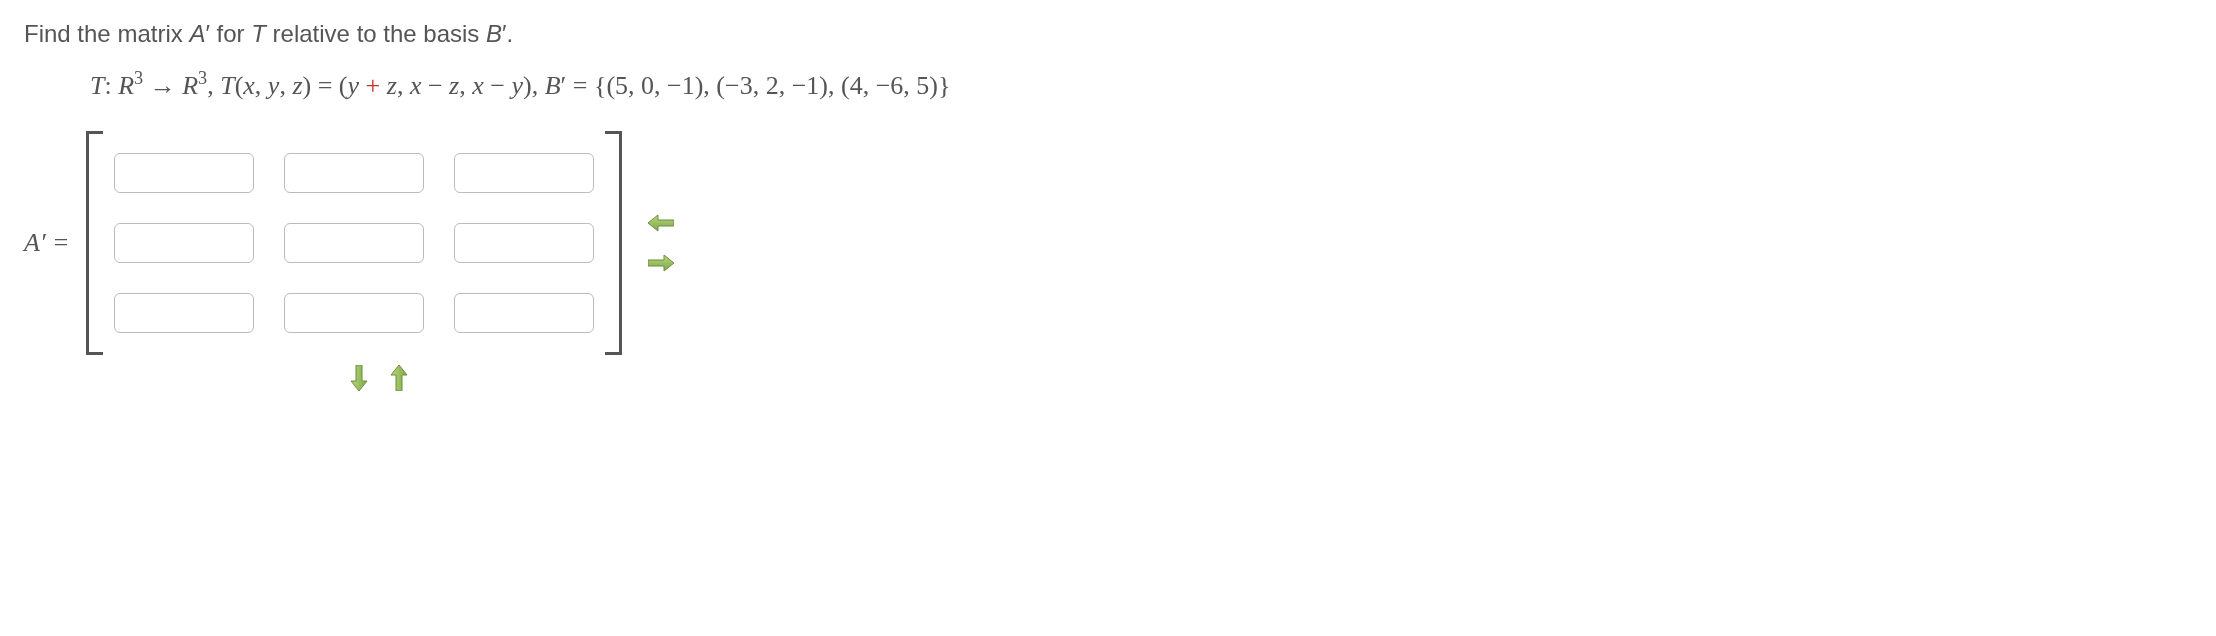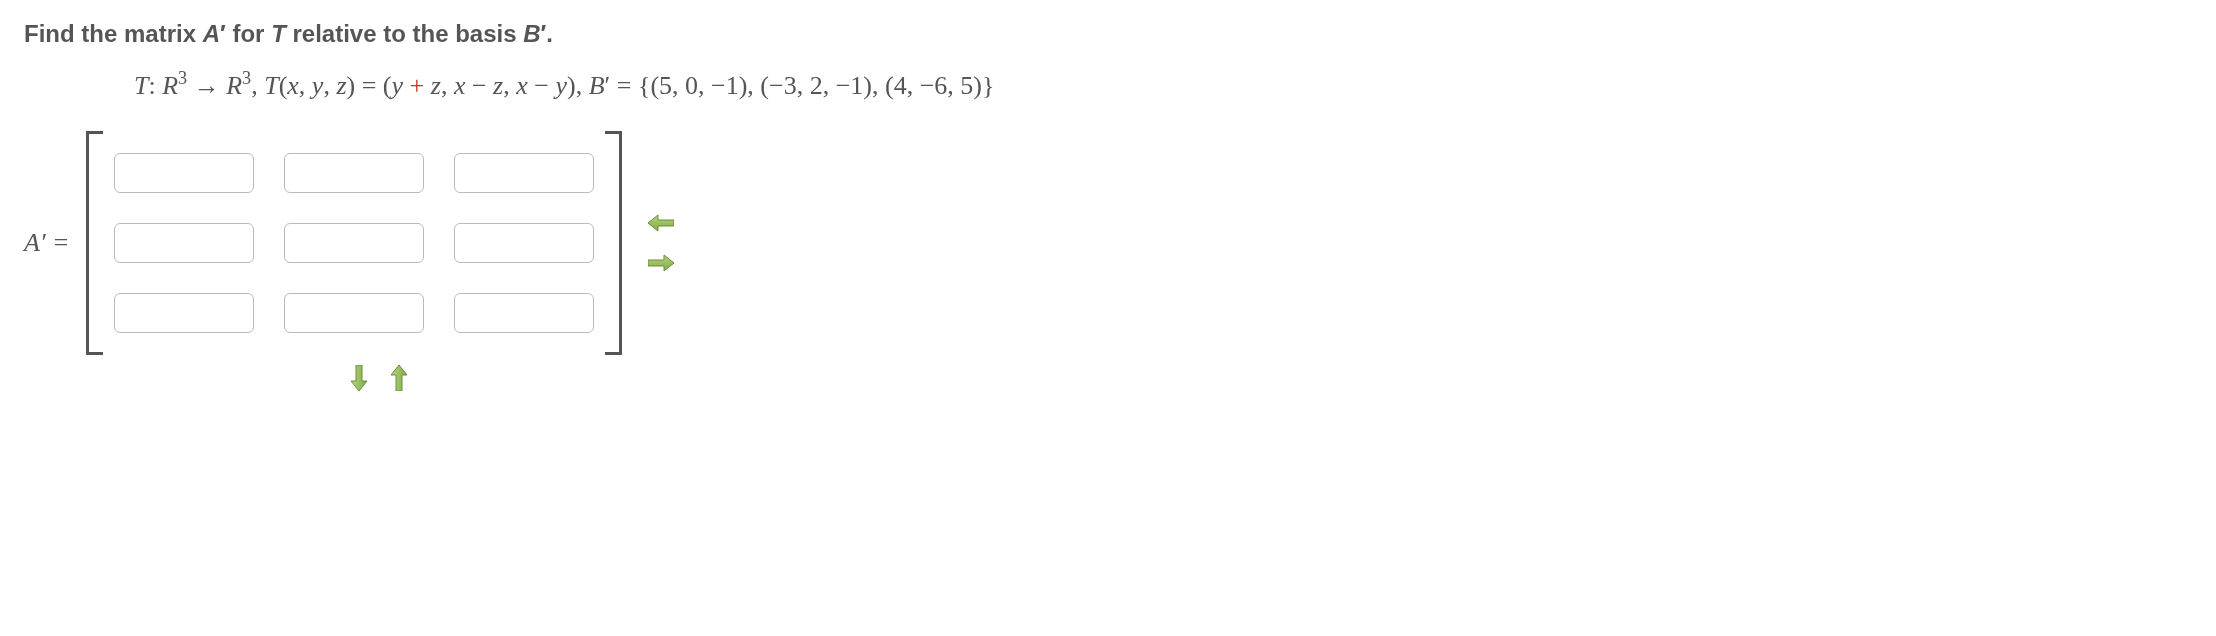--- a/index.html
+++ b/index.html
@@ -6,25 +6,24 @@
     margin: 0;
     padding: 20px 24px;
     font-family: "Helvetica Neue", Arial, sans-serif;
     font-size: 24px;
     color: #555;
     background: #fff;
   }
   .prompt-line {
     margin-bottom: 20px;
     font-size: 24px;
-    font-weight: bold;
   }
   .italic { font-style: italic; }
   .math-line {
-    margin-left: 110px;
+    margin-left: 66px;
     margin-bottom: 30px;
     font-family: "Times New Roman", serif;
     font-style: italic;
     font-size: 26px;
     color: #555;
   }
   .math-line .rm { font-style: normal; }
   .sup { font-size: 0.7em; vertical-align: super; font-style: normal; }
   .red { color: #c7302b; }
   .answer-row {

